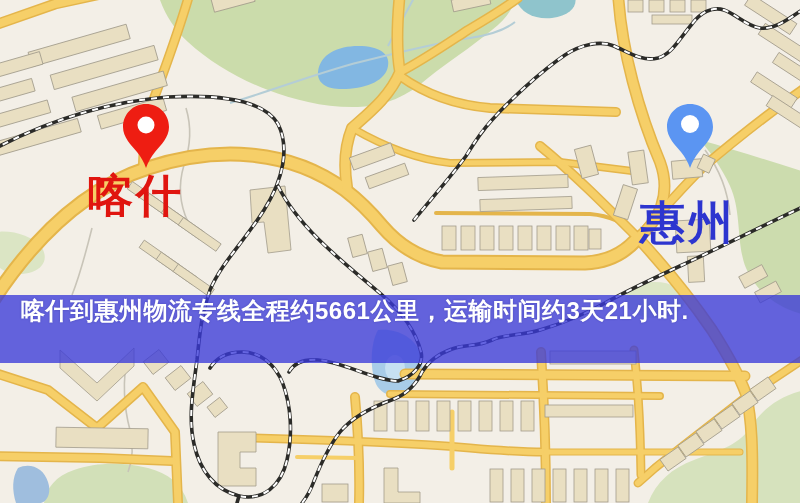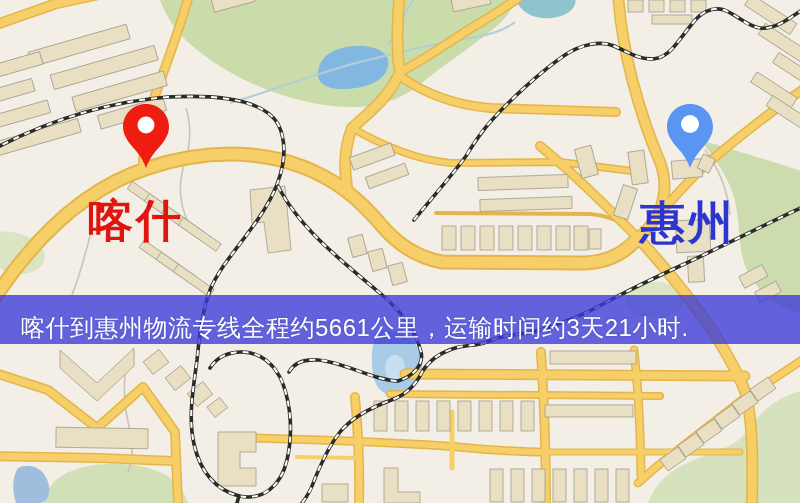--- a/index.html
+++ b/index.html
@@ -13,29 +13,29 @@
   .road-fill{fill:none;stroke:#f6cf68;stroke-linecap:round;stroke-linejoin:round;}
   .rail-base{fill:none;stroke:#2b2b28;stroke-width:3.6;stroke-linecap:round;}
   .rail-dash{fill:none;stroke:#ffffff;stroke-width:2;stroke-dasharray:6 6;stroke-linecap:butt;}
   .thin-path{fill:none;stroke:#c8c4b8;stroke-width:1.6;}
   .stream{fill:none;stroke:#b4cdd6;stroke-width:2;}
   .city-label{
     position:absolute;font-size:45px;line-height:1;font-weight:700;
     letter-spacing:3px;font-family:"Liberation Serif","DejaVu Serif",serif;
     white-space:nowrap;
   }
-  .origin-label{left:88px;top:174px;color:#e0150f;margin-top:25px;}
+  .origin-label{left:88px;top:174px;color:#e0150f;}
   .destination-label{left:640px;top:177px;color:#2d35cf;margin-top:24px;}
   .pin{position:absolute;width:46px;height:64px;}
   .origin-pin{left:123px;top:104px;}
   .destination-pin{left:667px;top:104px;}
   .banner{
-    position:absolute;left:0;top:295px;width:800px;height:49px;
+    position:absolute;left:0;top:295px;width:800px;height:68px;
     background:rgba(58,58,216,0.78);
-    display:flex;align-items:flex-end;
+    display:flex;align-items:flex-start;font-weight:bold;
   }
   .banner-text{
     color:#ffffff;font-size:24px;padding-left:21px;letter-spacing:0.5px;
     font-family:"Liberation Sans","DejaVu Sans",sans-serif;
     text-shadow:0 0 2px rgba(40,40,140,0.45);
     white-space:nowrap;
   }
 </style>
 </head>
 <body>

